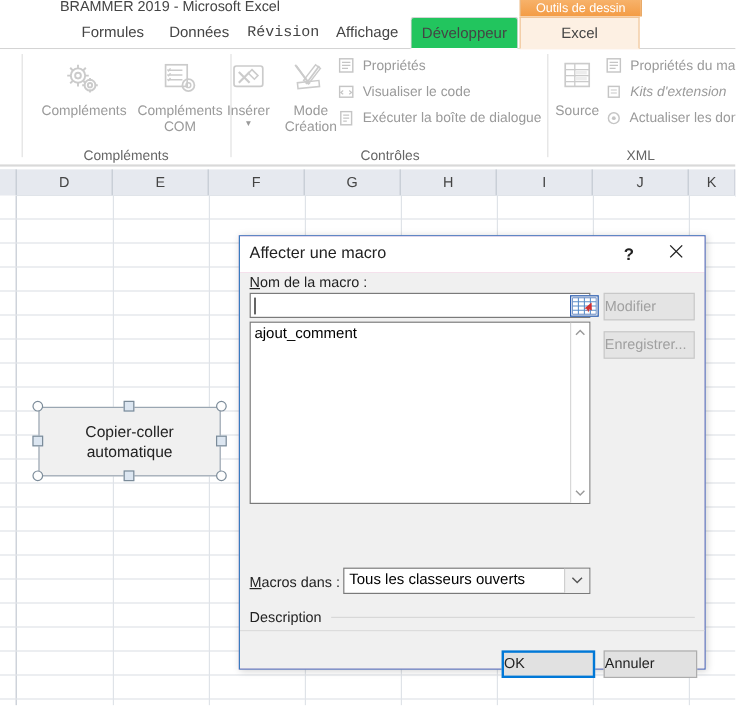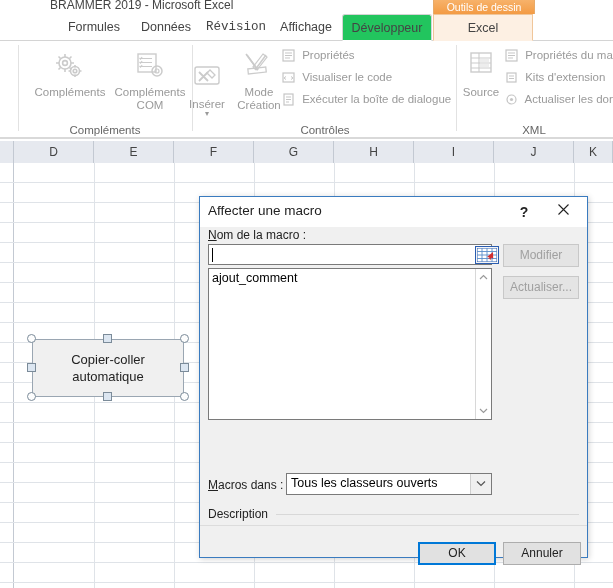--- a/index.html
+++ b/index.html
@@ -171,21 +171,21 @@
     position:absolute;right:0;top:0;width:16px;height:150px;
     background:#fff;border-left:1px solid #d8d8d8;box-sizing:border-box;
   }
   .sb-arrow{
     position:absolute;left:0;width:15px;height:16px;
     text-align:center;line-height:16px;font-size:9px;color:#9a9a9a;
   }
   .btn{
     position:absolute;box-sizing:border-box;
     background:#e1e1e1;border:1px solid #adadad;
-    font-size:12px;color:#222;text-align:center;
+    font-size:12px;color:#222;text-align:left;
     line-height:21px;height:23px;white-space:nowrap;
   }
   .btn.disabled{color:#a0a0a0;background:#e4e4e4;border-color:#c8c8c8;}
   .btn.focused{border:2px solid #0078d7;line-height:19px;}
   .combo{
     position:absolute;left:86px;top:246px;width:206px;height:22px;
     background:#fff;border:1px solid #7a7a7a;box-sizing:border-box;
   }
   .combo-val{
     position:absolute;left:4px;top:2px;font-size:12.5px;color:#000;
@@ -256,21 +256,21 @@
       </svg>
     </span>
     <span class="lbl">Compléments
 COM</span>
   </div>
 
   <div class="grp-label" style="left:20px;width:170px;">Compléments</div>
 
   <div class="rib-sep" style="left:192px;"></div>
 
-  <div class="big-btn" style="left:178px;top:22px;width:58px;">
+  <div class="big-btn" style="left:178px;top:10px;width:58px;">
     <span class="ico-big">
       <svg width="34" height="30" viewBox="0 0 34 30">
         <rect x="5" y="4" width="24" height="17" rx="2" fill="none" stroke="#8d8d8d" stroke-width="1.4"></rect>
         <path d="M9 18l9-9M18 18l-9-9" stroke="#8d8d8d" stroke-width="1.8"></path>
         <path d="M20 7l5 5-3 3-5-5z" fill="none" stroke="#8d8d8d" stroke-width="1.3"></path>
       </svg>
     </span>
     <span class="lbl">Insérer</span>
     <span style="display:block;font-size:8px;line-height:6px;">▾</span>
   </div>
@@ -335,21 +335,21 @@
 
   <div class="small-item" style="left:505px;top:6px;">
     <span class="si-ico">
       <svg width="13" height="13" viewBox="0 0 13 13">
           <rect x="1" y="1" width="11" height="11" fill="none" stroke="#8d8d8d" stroke-width="1.2"></rect>
           <path d="M3 4h7M3 6.5h7M3 9h5" stroke="#8d8d8d" stroke-width="1"></path>
         </svg>
     </span>
     <span>Propriétés du map</span>
   </div>
-  <div class="small-item" style="left:505px;top:28px;">
+  <div class="small-item" style="left:505px;top:28px;font-style:italic;">
     <span class="si-ico">
       <svg width="13" height="13" viewBox="0 0 13 13">
           <rect x="2" y="2" width="9" height="9" fill="none" stroke="#8d8d8d" stroke-width="1.2"></rect>
           <path d="M4 5h5M4 7.5h5" stroke="#8d8d8d" stroke-width="1"></path>
         </svg>
     </span>
     <span>Kits d'extension</span>
   </div>
   <div class="small-item" style="left:505px;top:50px;">
     <span class="si-ico">
@@ -469,21 +469,21 @@
         </div>
         <div class="sb-arrow" style="bottom:0;">
           <svg width="9" height="6" viewBox="0 0 9 6">
               <path d="M1 1l3.5 3.5L8 1" stroke="#9a9a9a" stroke-width="1.2" fill="none"></path>
             </svg>
         </div>
       </div>
     </div>
 
     <div class="btn disabled" style="left:303px;top:17px;width:76px;">Modifier</div>
-    <div class="btn disabled" style="left:303px;top:49px;width:76px;">Actualiser...</div>
+    <div class="btn disabled" style="left:303px;top:49px;width:76px;">Enregistrer...</div>
 
     <div class="fld-label" style="left:8px;top:251px;"><span class="uline">M</span>acros dans :</div>
     <div class="combo">
       <div class="combo-val">Tous les classeurs ouverts</div>
       <div class="combo-arrow">
         <svg width="10" height="7" viewBox="0 0 10 7">
             <path d="M1 1.5l4 4 4-4" stroke="#555" stroke-width="1.2" fill="none"></path>
           </svg>
       </div>
     </div>

